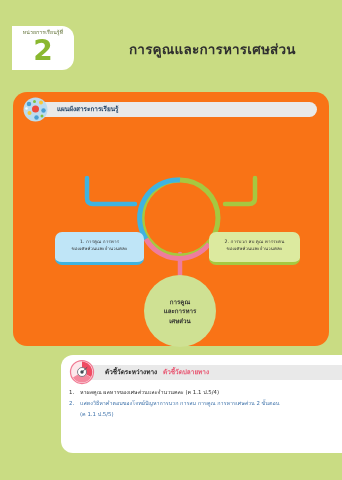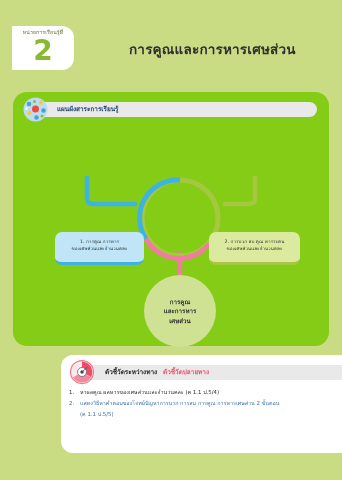--- a/index.html
+++ b/index.html
@@ -69,21 +69,21 @@
     line-height: 18px;
     letter-spacing: .2px;
     margin-left: 25px;
   }
 
   
   #mindmap-card {
     position: absolute;
     left: 13px; top: 92px;
     width: 316px; height: 254px;
-    background: #84cc16;
+    background: #f97316;
     border-radius: 14px;
   }
 
   
   .section-bar {
     position: absolute;
     height: 15px;
     border-radius: 8px;
   }
   #mindmap-bar {

